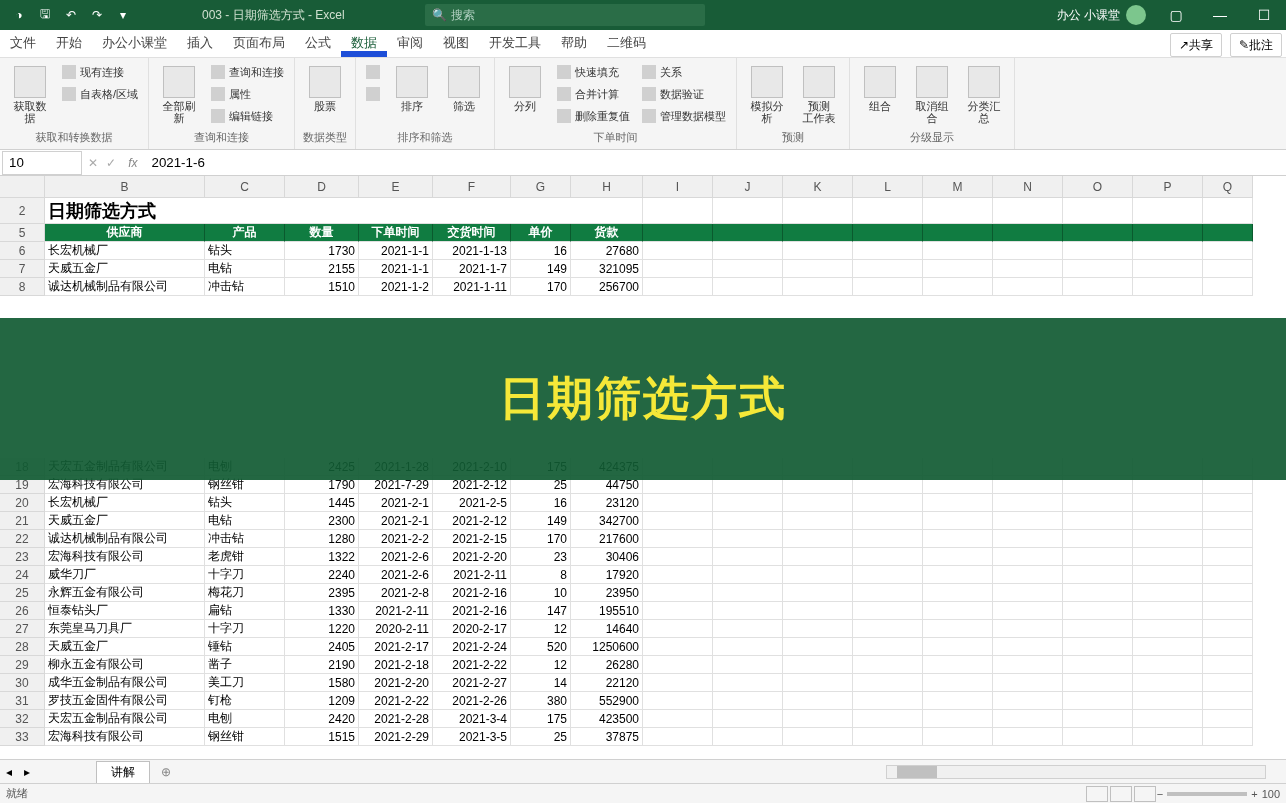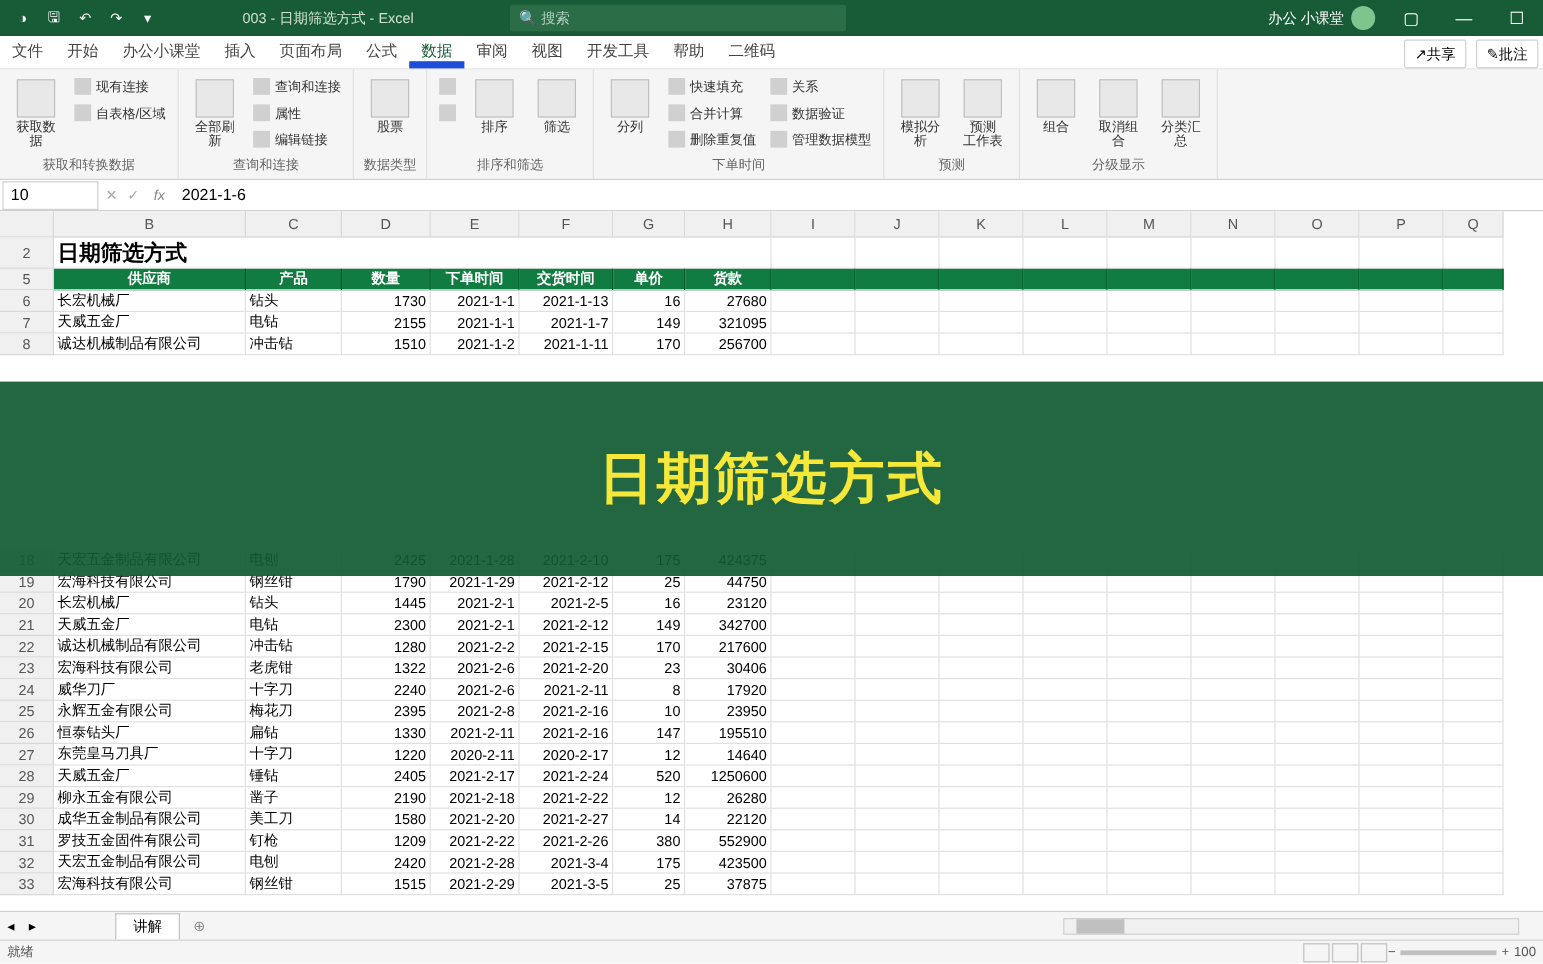--- a/index.html
+++ b/index.html
@@ -381,21 +381,21 @@
           <div class="cell" style="width: 70px;"></div>
           <div class="cell" style="width: 70px;"></div>
           <div class="cell" style="width: 70px;"></div>
           <div class="cell" style="width: 70px;"></div>
           <div class="cell" style="width: 50px;"></div>
         </div>
         <div class="datarow">
           <div class="cell" style="width: 160px;">宏海科技有限公司</div>
           <div class="cell" style="width: 80px;">钢丝钳</div>
           <div class="cell r" style="width: 74px;">1790</div>
-          <div class="cell r" style="width: 74px;">2021-1-29</div>
+          <div class="cell r" style="width: 74px;">2021-7-29</div>
           <div class="cell r" style="width: 78px;">2021-2-12</div>
           <div class="cell r" style="width: 60px;">25</div>
           <div class="cell r" style="width: 72px;">44750</div>
           <div class="cell" style="width: 70px;"></div>
           <div class="cell" style="width: 70px;"></div>
           <div class="cell" style="width: 70px;"></div>
           <div class="cell" style="width: 70px;"></div>
           <div class="cell" style="width: 70px;"></div>
           <div class="cell" style="width: 70px;"></div>
           <div class="cell" style="width: 70px;"></div>

